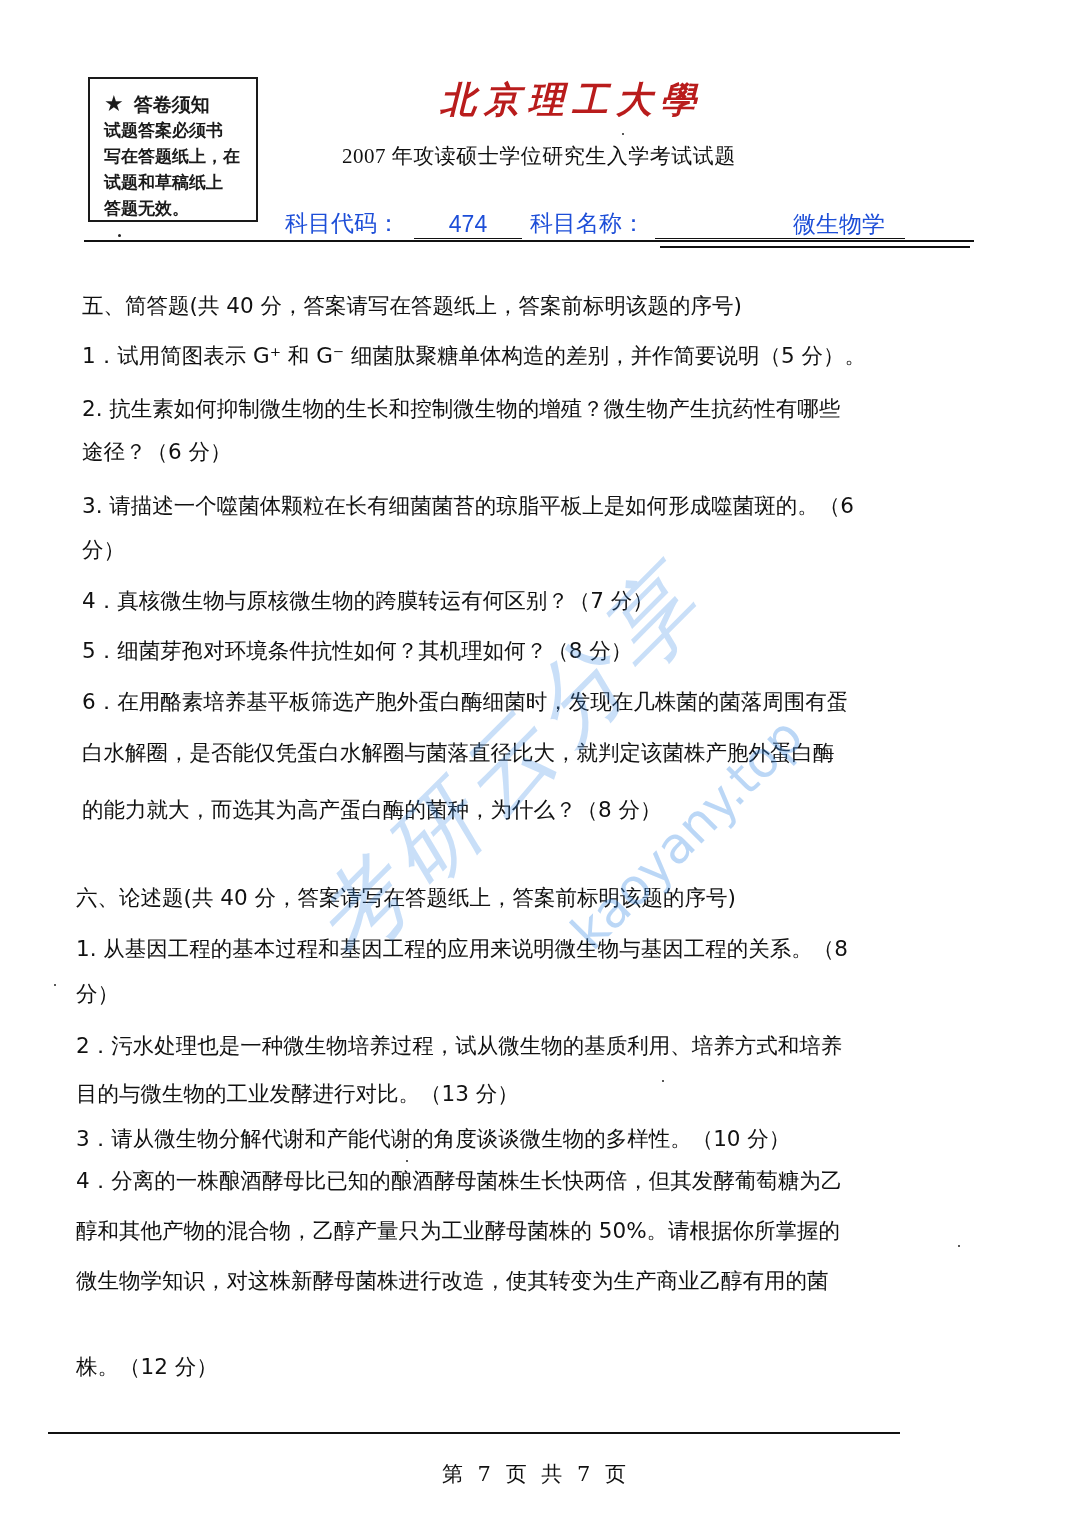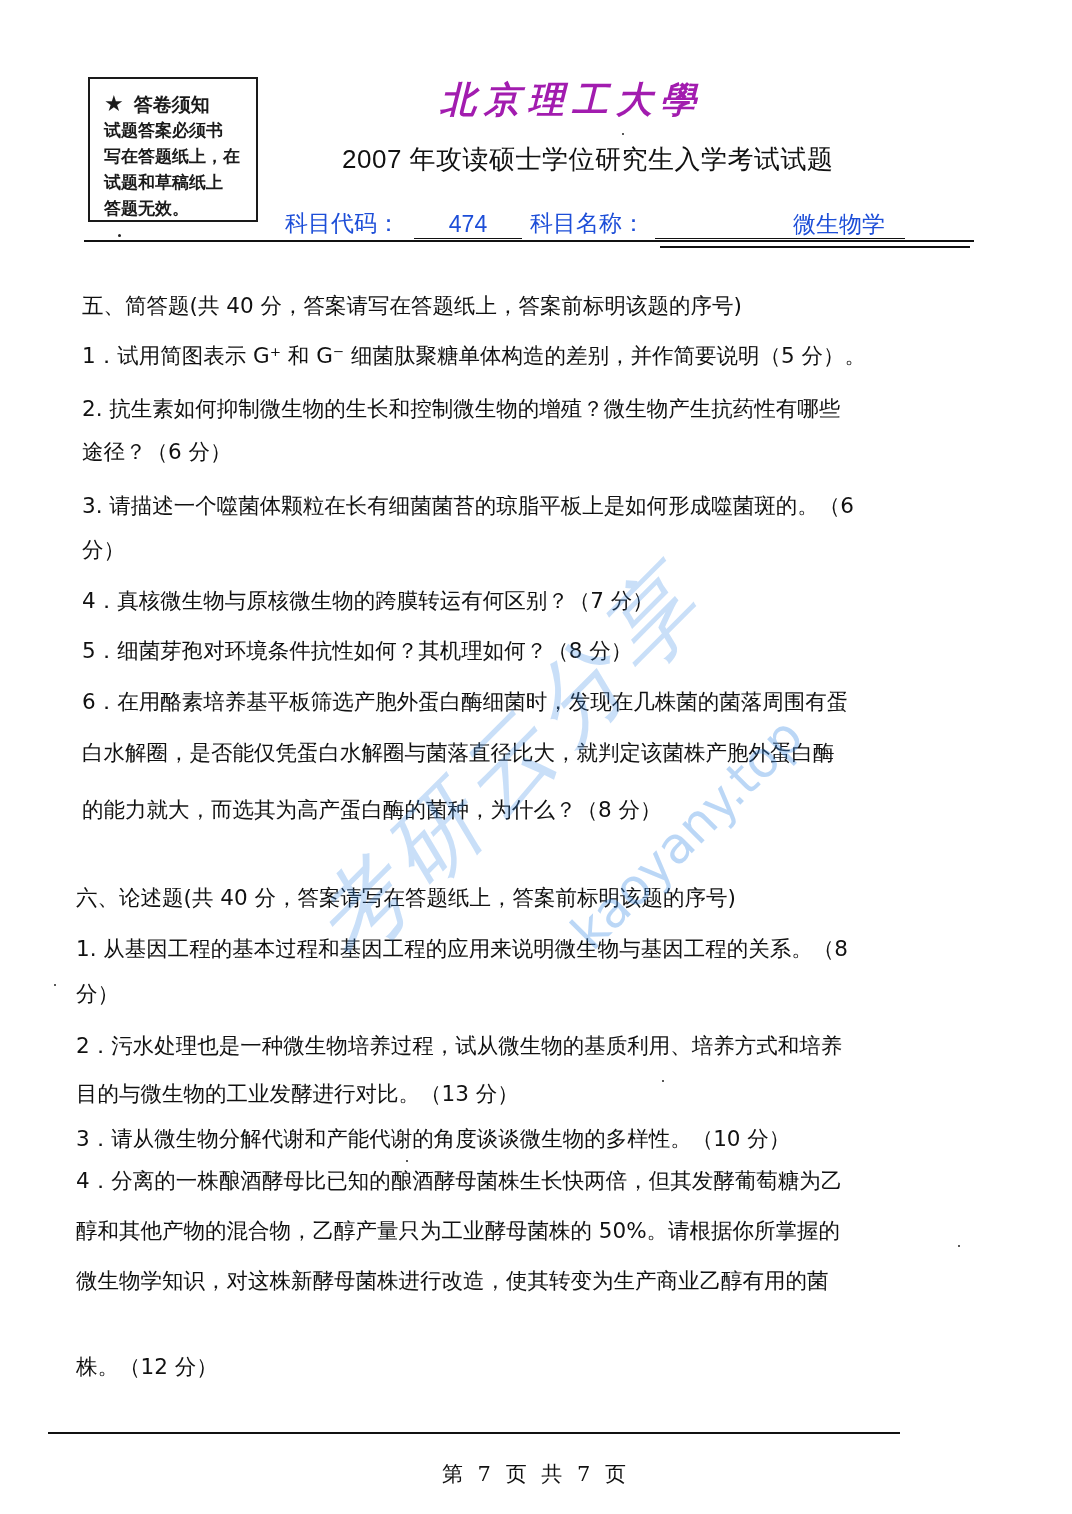--- a/index.html
+++ b/index.html
@@ -62,29 +62,29 @@
     .university {
       position: absolute;
       left: 440px;
       top: 76px;
       width: 300px;
       font-family: "DejaVu Serif", serif;
       font-size: 36px;
       font-weight: bold;
       font-style: italic;
       letter-spacing: 8px;
-      color: #a21caf;
+      color: #b91c1c;
       white-space: nowrap;
     }
     .exam-title {
       position: absolute;
       left: 342px;
       top: 142px;
-      font-family: Liberation Sans, sans-serif;
-      font-size: 26px;
+      font-family: Liberation Serif, serif;
+      font-size: 21px;
       color: #111;
       white-space: nowrap;
       letter-spacing: 0.5px;
     }
     .subject-row {
       position: absolute;
       left: 285px;
       top: 208px;
       font-family: "Liberation Sans", sans-serif;
       font-size: 23px;

